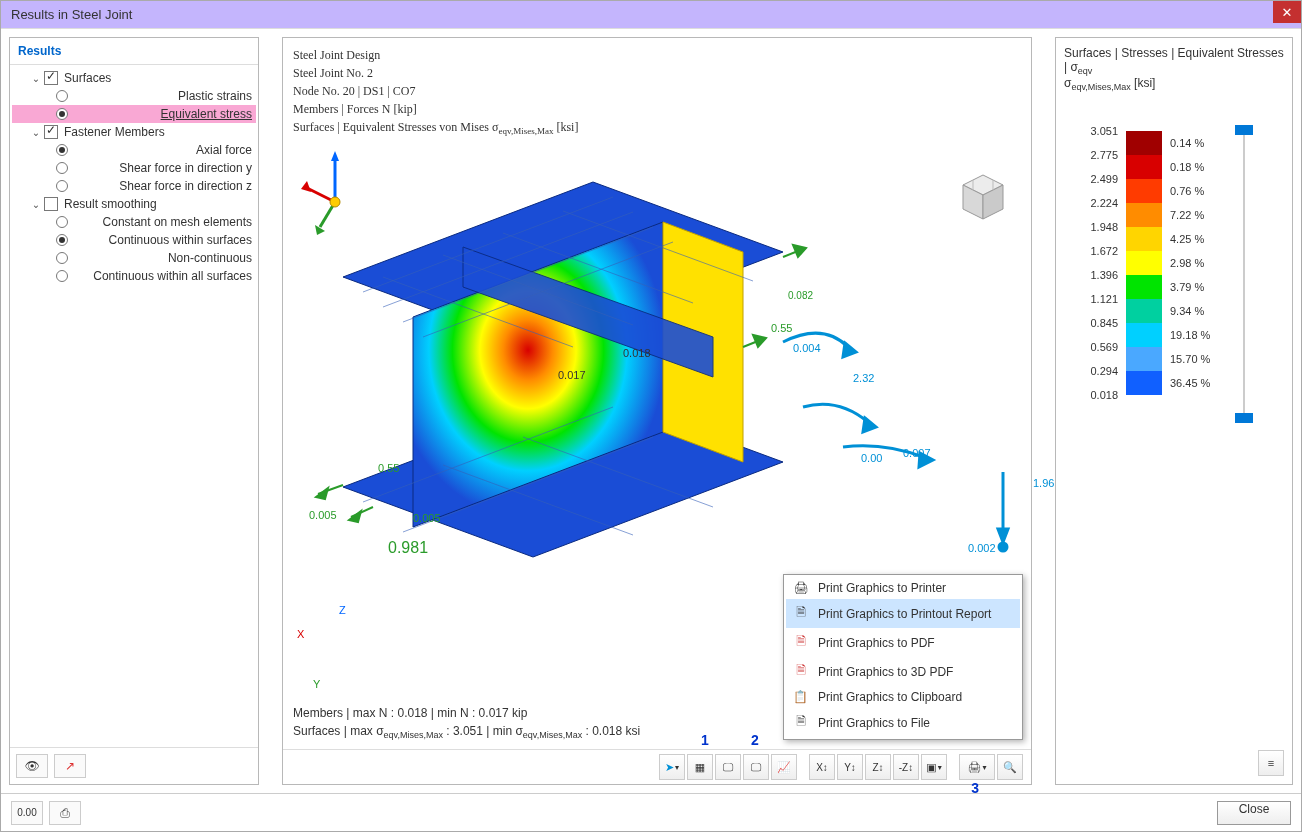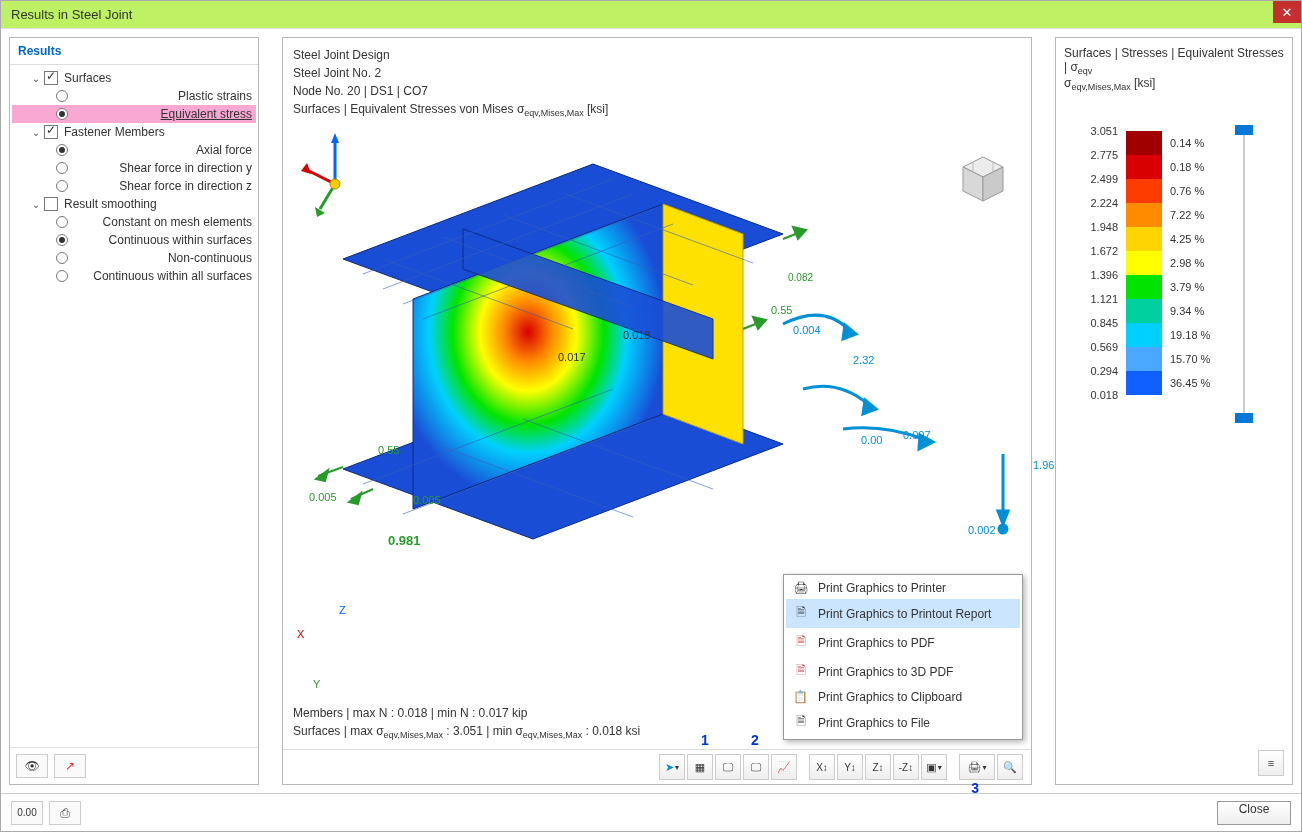--- a/index.html
+++ b/index.html
@@ -1,37 +1,37 @@
 <!DOCTYPE html>
 <html><head>
 <meta charset="utf-8">
 <style>
 * { box-sizing: border-box; margin: 0; padding: 0; }
 body { font-family: "Segoe UI", Tahoma, sans-serif; font-size: 12px; background: #f0f0f0; color: #333; overflow: hidden; }
 .window { width: 1302px; height: 832px; background: #fff; border: 1px solid #aaa; position: relative; display: flex; flex-direction: column; }
-.titlebar { height: 28px; background: #bef264; border-bottom: 1px solid #ddd; display: flex; align-items: center; padding-left: 10px; position: relative; font-size: 13px; }
+.titlebar { height: 28px; background: #c4b5fd; border-bottom: 1px solid #ddd; display: flex; align-items: center; padding-left: 10px; position: relative; font-size: 13px; }
 .close-btn { position: absolute; right: 0; top: 0; width: 28px; height: 22px; background: #c43030; color: #fff; display: flex; align-items: center; justify-content: center; cursor: pointer; }
 .content { flex: 1; display: flex; padding: 8px; gap: 23px; }
 .panel { background: #fff; border: 1px solid #b8b8b8; }
 .sidebar { width: 250px; display: flex; flex-direction: column; }
 .sidebar-header { color: #0066cc; font-weight: 600; padding: 6px 8px; border-bottom: 1px solid #ddd; }
 .tree { padding: 4px 2px; font-size: 12px; }
 .tree-row { display: flex; align-items: center; padding: 2px 4px; cursor: pointer; white-space: nowrap; }
 .tree-row.selected { background: #f9a8d4; text-decoration: underline; }
 .tree-row.indent1 { padding-left: 18px; }
 .tree-row.indent2 { padding-left: 44px; justify-content: space-between; }
 .expander { width: 12px; text-align: center; margin-right: 2px; font-size: 10px; color: #555; }
 .chk { width: 14px; height: 14px; border: 1px solid #777; margin-right: 6px; position: relative; background: #fff; }
 .chk.checked::after { content: "✓"; position: absolute; left: 1px; top: -3px; font-size: 12px; color: #333; }
 .radio { width: 12px; height: 12px; border: 1px solid #777; border-radius: 50%; margin-right: 6px; position: relative; background: #fff; }
 .radio.on::after { content: ""; position: absolute; left: 2px; top: 2px; width: 6px; height: 6px; background: #333; border-radius: 50%; }
 .sidebar-bottom { margin-top: auto; border-top: 1px solid #ddd; padding: 6px; display: flex; gap: 6px; }
 .icon-btn { width: 32px; height: 24px; border: 1px solid #ccc; background: #fafafa; display: flex; align-items: center; justify-content: center; cursor: pointer; }
 .main { flex: 1; display: flex; flex-direction: column; position: relative; }
-.main-header { padding: 8px 10px; font-size: 12px; line-height: 1.5; }
+.main-header { padding: 8px 10px; font-size: 12px; line-height: 1.5; font-family: Liberation Serif, serif; }
 .viewport { flex: 1; position: relative; background: #fff; }
 .viewport svg { position: absolute; left: 0; top: 0; }
 .main-footer { padding: 6px 10px; font-size: 12px; line-height: 1.5; }
 .toolbar { display: flex; justify-content: flex-end; align-items: center; padding: 4px 8px; gap: 2px; border-top: 1px solid #ddd; position: relative; }
 .tb-btn { width: 26px; height: 26px; border: 1px solid #ccc; background: linear-gradient(#fff,#eee); display: flex; align-items: center; justify-content: center; cursor: pointer; font-size: 11px; }
 .tb-btn.dd { display: flex; }
 .tb-btn .caret { font-size: 8px; margin-left: 1px; }
 .tb-btn.printer { width: 36px; }
 .annot { position: absolute; color: #0033cc; font-weight: bold; font-size: 14px; }
 .legend { width: 238px; padding: 8px; position: relative; }
@@ -133,20 +133,21 @@
             <span style="color:#d33;">↗</span>
           </div>
       </div>
     </div>
 
     <div class="panel main">
       <div class="main-header">
         <div>Steel Joint Design</div>
         <div>Steel Joint No. 2</div>
         <div>Node No. 20 | DS1 | CO7</div>
+        <div>Members | Forces N [kip]</div>
         <div><span>Surfaces | Equivalent Stresses von Mises σ</span><sub>eqv,Mises,Max</sub><span> [ksi]</span></div>
       </div>
 
       <div class="viewport">
 
         <svg width="760" height="540" viewBox="0 0 760 540">
 
           <polygon points="60,130 310,35 500,105 250,200" fill="#1a4dd6" stroke="#0a2a80"></polygon>
 
           <polygon points="60,340 310,245 500,315 250,410" fill="#1a4dd6" stroke="#0a2a80"></polygon>
@@ -212,21 +213,21 @@
         <div style="position:absolute;left:340px;top:200px;font-size:11px;">0.018</div>
         <div style="position:absolute;left:275px;top:222px;font-size:11px;">0.017</div>
         <div style="position:absolute;left:570px;top:225px;font-size:11px;color:#0090d6;">2.32</div>
         <div style="position:absolute;left:578px;top:305px;font-size:11px;color:#0090d6;">0.00</div>
         <div style="position:absolute;left:620px;top:300px;font-size:11px;color:#0090d6;">0.007</div>
         <div style="position:absolute;left:750px;top:330px;font-size:11px;color:#0090d6;">1.961</div>
         <div style="position:absolute;left:685px;top:395px;font-size:11px;color:#0090d6;">0.002</div>
         <div style="position:absolute;left:95px;top:315px;font-size:11px;color:#2a9b2a;">0.55</div>
         <div style="position:absolute;left:26px;top:362px;font-size:11px;color:#2a9b2a;">0.005</div>
         <div style="position:absolute;left:130px;top:365px;font-size:11px;color:#2a9b2a;">0.005</div>
-        <div style="position:absolute;left:105px;top:404px;font-size:13px;color:#2a9b2a;font-weight:bold;">0.981</div>
+        <div style="position:absolute;left:105px;top:392px;font-size:16px;color:#2a9b2a;">0.981</div>
 
         <svg width="80" height="90" style="position:absolute;left:12px;bottom:12px;">
           <line x1="40" y1="55" x2="40" y2="12" stroke="#0066ff" stroke-width="3"></line>
             <polygon points="36,14 44,14 40,4" fill="#0066ff"></polygon>
           <line x1="40" y1="55" x2="10" y2="40" stroke="#d80000" stroke-width="3"></line>
             <polygon points="12,34 6,42 16,45" fill="#d80000"></polygon>
           <line x1="40" y1="55" x2="25" y2="80" stroke="#2a9b2a" stroke-width="3"></line>
             <polygon points="20,78 30,84 22,88" fill="#2a9b2a"></polygon>
           <circle cx="40" cy="55" r="5" fill="#ffcc00" stroke="#b08800"></circle>
         </svg>

